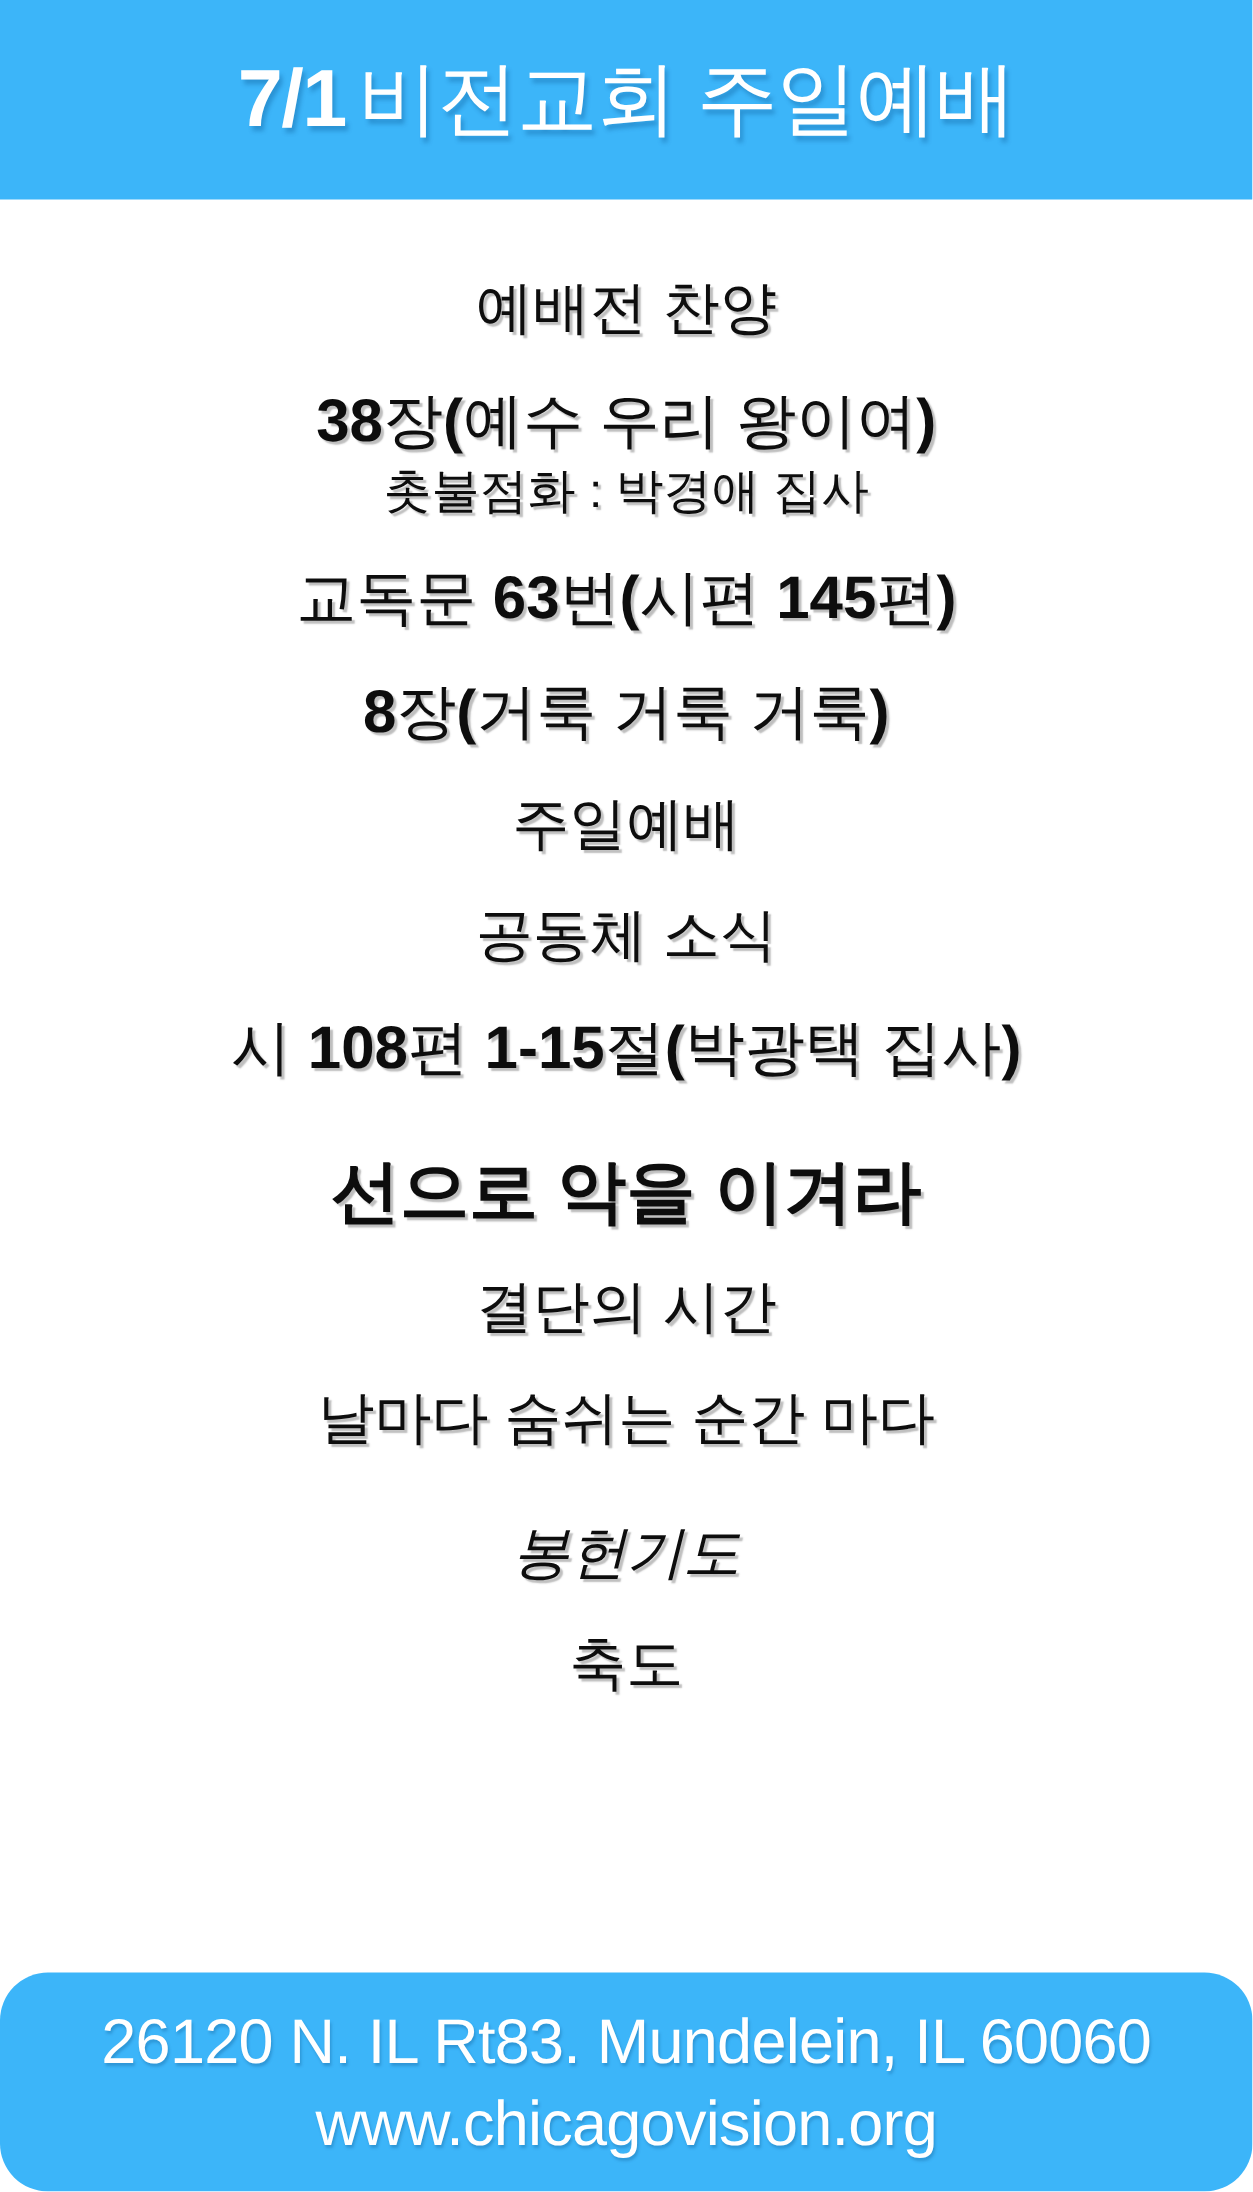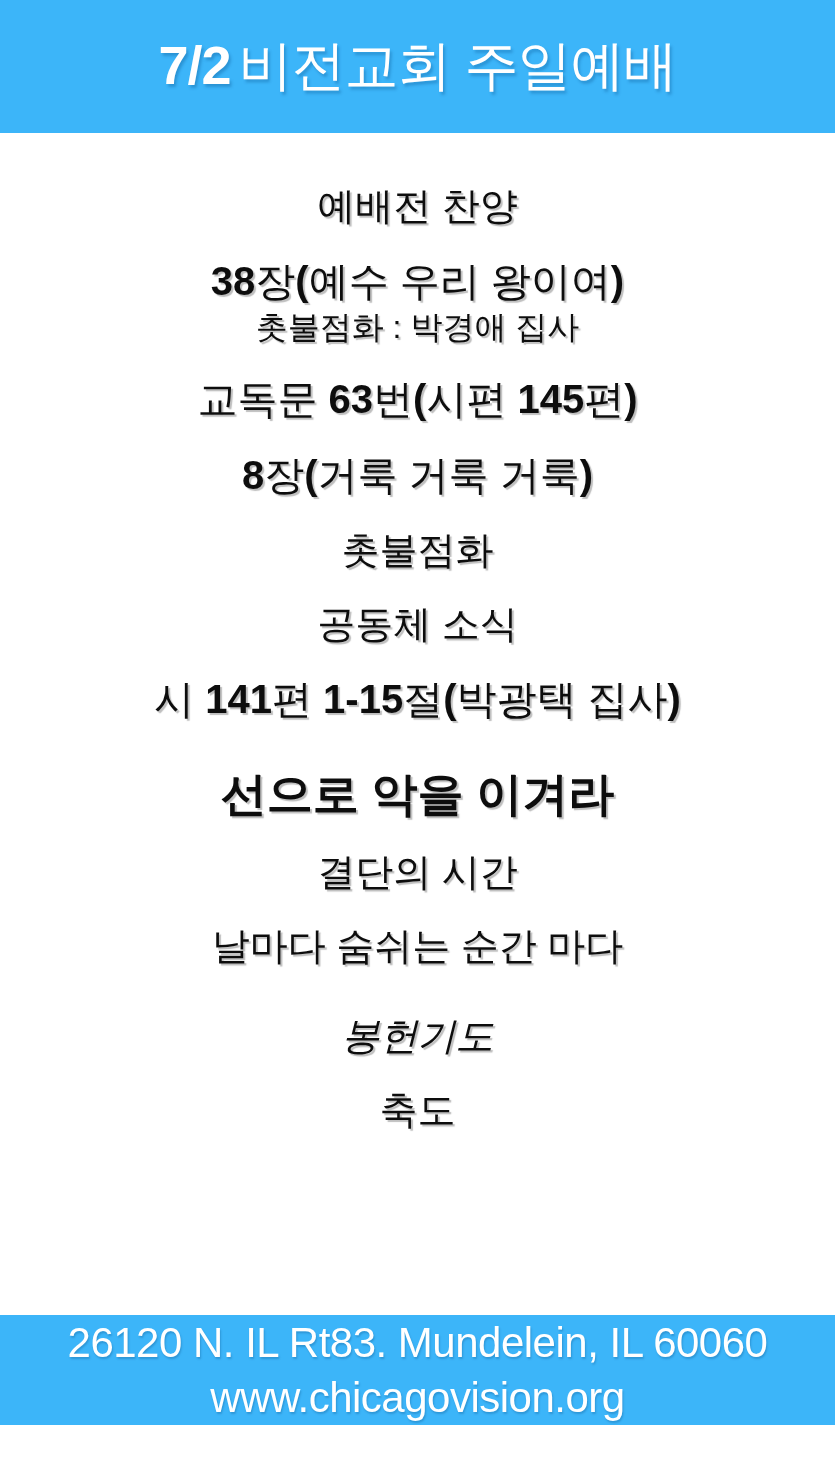--- a/index.html
+++ b/index.html
@@ -49,44 +49,45 @@
   }
   .order .line:first-child { margin-top: 54px; }
   .kind-item   { font-size: 38px; margin-top: 36px; }
   .kind-hymn   { font-size: 40px; margin-top: 36px; }
   .kind-detail       { font-size: 32px; margin-top: 10px; }
   .kind-detail-loose { font-size: 32px; margin-top: 30px; }
   .kind-sermon { font-size: 46px; font-weight: 700; margin-top: 52px; }
   .gap { margin-top: 52px; font-style: italic; }
   .b { font-weight: 700; }
   .banner-bottom {
-    height: 110px;
+    height: 146px;
     font-size: 42px;
     line-height: 1.32;
     letter-spacing: -0.5px;
     text-shadow: 1px 2px 2px rgba(0, 60, 110, 0.25);
+    border-radius: 32px;
   }
   .footer-line { white-space: pre; }
 </style>
 </head>
 <body>
 
 <header class="banner banner-top">
-  <h1 class="page-title"><span class="title-date">7/2</span><span>비전교회 주일예배</span></h1>
+  <h1 class="page-title"><span class="title-date">7/1</span><span>비전교회 주일예배</span></h1>
 </header>
 
 <main class="order">
     <div class="line kind-item"><span>예배전 찬양</span></div>
     <div class="line kind-hymn"><span class="b">38</span><span>장</span><span class="b">(</span><span>예수 우리 왕이여</span><span class="b">)</span></div>
     <div class="line kind-detail"><span>촛불점화 : 박경애 집사</span></div>
     <div class="line kind-hymn"><span>교독문 </span><span class="b">63</span><span>번</span><span class="b">(</span><span>시편 </span><span class="b">145</span><span>편</span><span class="b">)</span></div>
     <div class="line kind-hymn"><span class="b">8</span><span>장</span><span class="b">(</span><span>거룩 거룩 거룩</span><span class="b">)</span></div>
-    <div class="line kind-item"><span>촛불점화</span></div>
+    <div class="line kind-item"><span>주일예배</span></div>
     <div class="line kind-item"><span>공동체 소식</span></div>
-    <div class="line kind-hymn"><span>시 </span><span class="b">141</span><span>편 </span><span class="b">1-15</span><span>절</span><span class="b">(</span><span>박광택 집사</span><span class="b">)</span></div>
+    <div class="line kind-hymn"><span>시 </span><span class="b">108</span><span>편 </span><span class="b">1-15</span><span>절</span><span class="b">(</span><span>박광택 집사</span><span class="b">)</span></div>
     <div class="line kind-sermon"><span class="b">선으로 악을 이겨라</span></div>
     <div class="line kind-item"><span>결단의 시간</span></div>
     <div class="line kind-item"><span>날마다 숨쉬는 순간 마다</span></div>
     <div class="line kind-item gap"><span>봉헌기도</span></div>
     <div class="line kind-item"><span>축도</span></div>
   </main>
 
 <footer class="banner banner-bottom">
   <div class="footer-line">26120 N. IL Rt83. Mundelein, IL 60060</div>
   <div class="footer-line">www.chicagovision.org</div>

